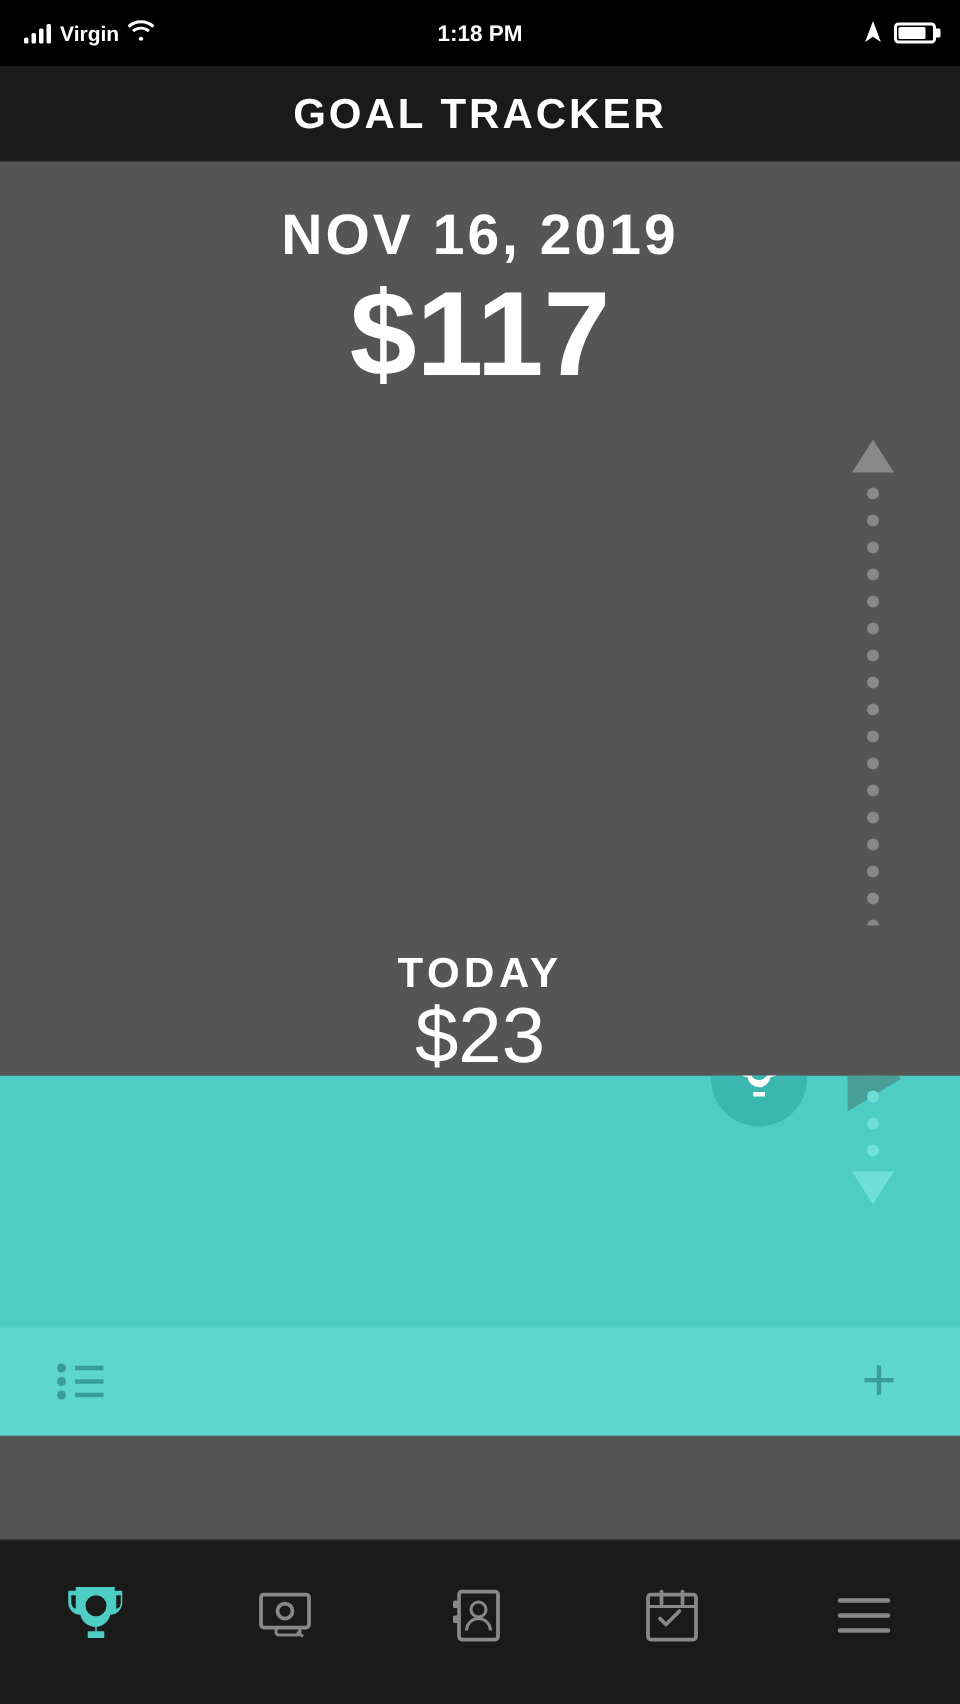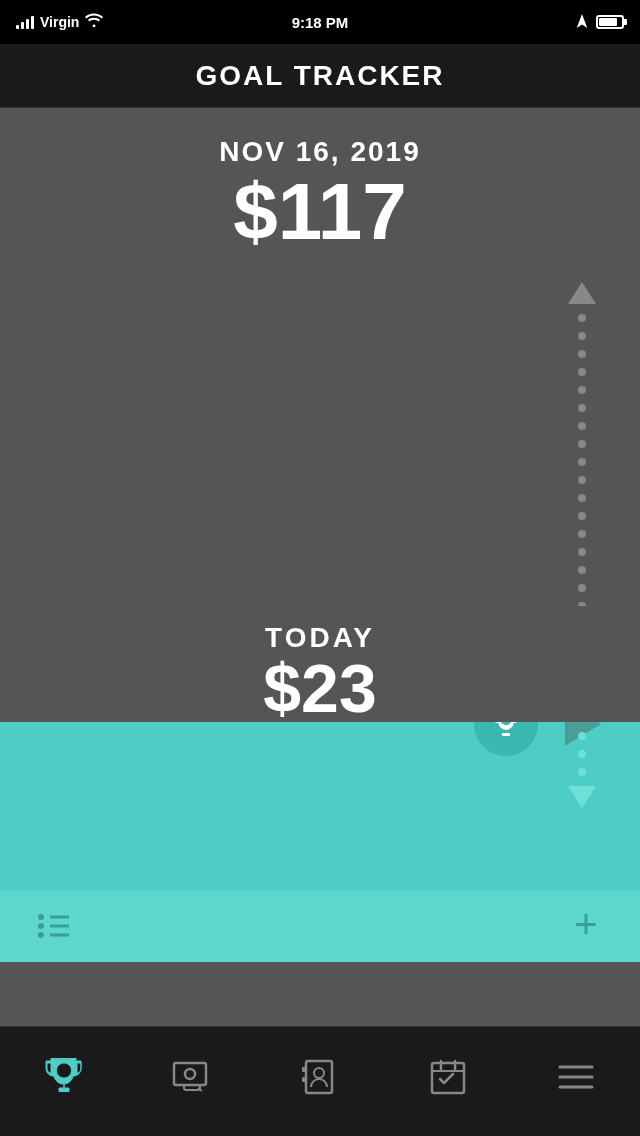--- a/index.html
+++ b/index.html
@@ -104,21 +104,21 @@
     }
     .app-title {
       color: #fff;
       font-size: 28px;
       font-weight: 800;
       letter-spacing: 2px;
       text-transform: uppercase;
     }
     .goal-date {
       color: #fff;
-      font-size: 28px;
+      font-size: 38px;
       font-weight: 700;
       letter-spacing: 2px;
       text-transform: uppercase;
       margin-bottom: 4px;
     }
     .goal-amount {
       color: #fff;
       font-size: 80px;
       font-weight: 900;
       line-height: 1;
@@ -172,21 +172,21 @@
       <span style="height:10px"></span>
       <span style="height:13px"></span>
     </div>
     <span>Virgin</span>
     <span class="wifi-icon">
       <svg width="18" height="14" viewBox="0 0 18 14" fill="white">
         <path d="M9 11.5c-.8 0-1.5.7-1.5 1.5s.7 1.5 1.5 1.5 1.5-.7 1.5-1.5-.7-1.5-1.5-1.5zm-4.5-3c1.1-1.1 2.7-1.8 4.5-1.8s3.4.7 4.5 1.8l1.5-1.5C13.7 5.7 11.5 4.8 9 4.8S4.3 5.7 3 7l1.5 1.5zm-3-3C3.3 3.7 6 2.5 9 2.5s5.7 1.2 7.5 3L18 4C15.8 1.8 12.6.5 9 .5S2.2 1.8 0 4l1.5 1.5z"></path>
       </svg>
     </span>
   </div>
-  <div class="status-center">9:18 PM</div>
+  <div class="status-center">1:18 PM</div>
   <div class="status-right">
     <span class="location-arrow">
       <svg width="12" height="14" viewBox="0 0 12 16" fill="white">
         <path d="M6 0L0 16l6-4 6 4z"></path>
       </svg>
     </span>
     <div class="battery-icon">
       <div class="battery-fill"></div>
     </div>
   </div>
@@ -224,21 +224,21 @@
       <div style="width:8px;height:8px;background:#888;border-radius:50%;flex-shrink:0;"></div>
       <div style="width:8px;height:8px;background:#888;border-radius:50%;flex-shrink:0;"></div>
       <div style="width:8px;height:8px;background:#888;border-radius:50%;flex-shrink:0;"></div>
       <div style="width:8px;height:8px;background:#888;border-radius:50%;flex-shrink:0;"></div>
       <div style="width:8px;height:8px;background:#888;border-radius:50%;flex-shrink:0;"></div>
     </div>
   </div>
 
   <div style="background:#555555; text-align:center; padding:16px 17px 0; position:relative; z-index:2;">
     <div class="today-label" style="color:#fff;font-size:28px;font-weight:700;letter-spacing:3px;text-transform:uppercase;">TODAY</div>
-    <div class="today-amount" style="color:#fff;font-size:68px;font-weight:700;line-height:1;">$23</div>
+    <div class="today-amount" style="color:#fff;font-size:52px;font-weight:400;line-height:1;">$23</div>
   </div>
 
   <div style="background:#4ecdc4; position:relative; height:240px;">
 
     <div style="position:absolute; top:-30px; left:0; right:0; display:flex; align-items:center; padding:0 30px; gap:10px; justify-content:center;">
 
       <div style="flex:1;"></div>
 
       <div style="width:64px;height:64px;background:#3ab8b0;border-radius:50%;display:flex;align-items:center;justify-content:center;cursor:pointer;">
         <svg width="32" height="30" viewBox="0 0 32 30" fill="white">

